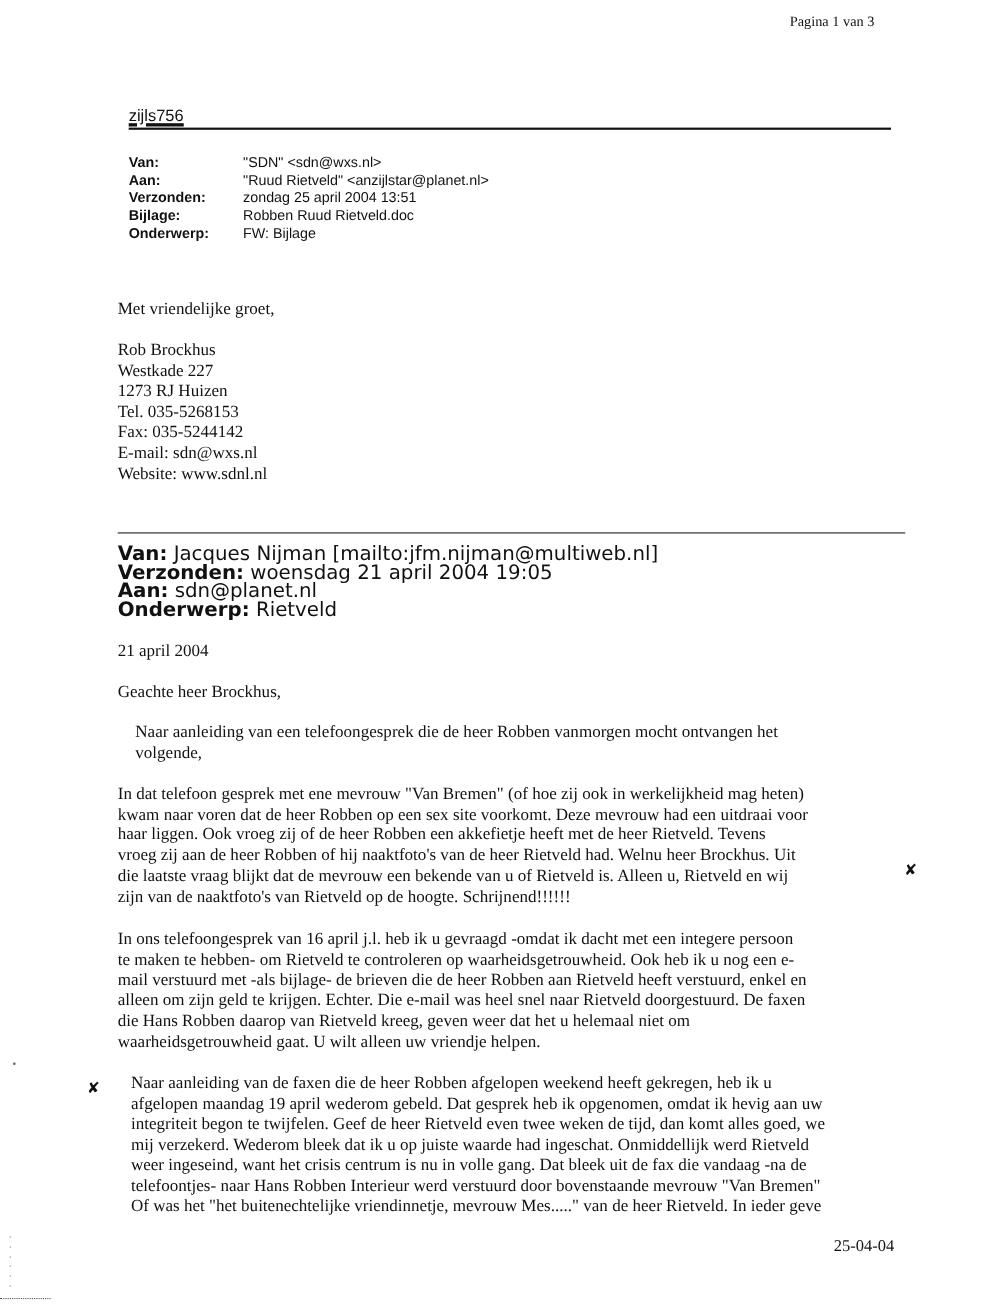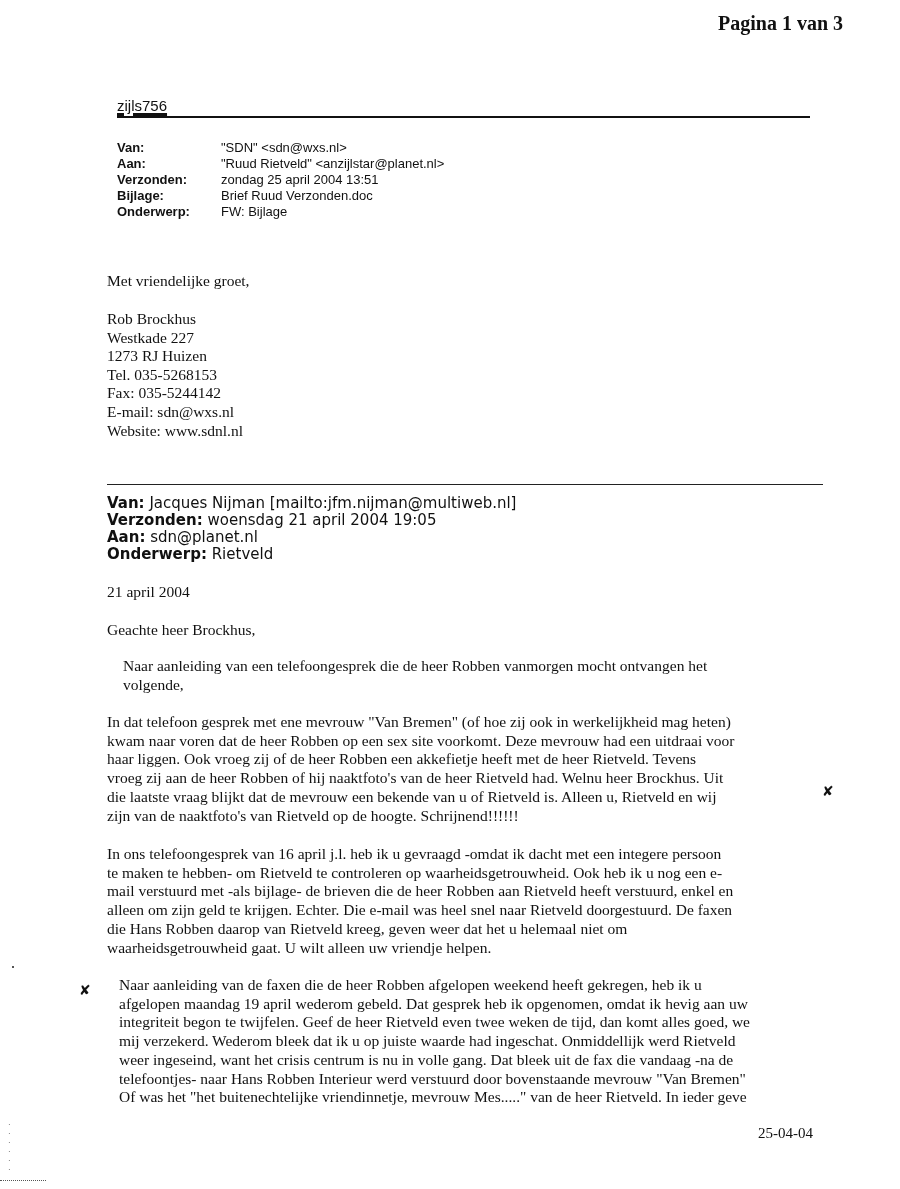--- a/index.html
+++ b/index.html
@@ -1,40 +1,40 @@
 <!DOCTYPE html>
 <html><head>
 <meta charset="utf-8">
 <style>
   html, body { margin: 0; padding: 0; background: #ffffff; }
   body {
     width: 900px; height: 1189px; position: relative; overflow: hidden;
     color: #111; font-family: "Liberation Serif", "DejaVu Serif", serif;
   }
   .abs { position: absolute; }
-  .page-num { top: 12px; left: 718px; font-size: 20px; font-weight: bold; }
+  .page-num { top: 12px; left: 718px; font-size: 13px; }
   .sender-title {
     top: 97px; left: 117px; font-family: "Liberation Sans", "DejaVu Sans", sans-serif;
     font-weight: normal; font-size: 15px; text-decoration: underline; text-decoration-thickness: 3px;
   }
   .title-rule { top: 116px; left: 117px; width: 693px; height: 2px; background: #111; }
   .hdr-table {
     top: 140px; left: 117px; font-family: "Liberation Sans", "DejaVu Sans", sans-serif;
     font-size: 13px; line-height: 16px; border-collapse: collapse;
   }
   .hdr-table td { padding: 0; vertical-align: top; }
   .hdr-table td.lbl { font-weight: bold; width: 104px; }
   .body-text { font-size: 15.5px; line-height: 18.5px; }
   .greeting { top: 272px; left: 107px; }
   .signature { top: 310px; left: 107px; }
   .signature div { line-height: 18.6px; }
   .sep-rule { top: 484px; left: 107px; width: 716px; height: 1px; background: #222; }
   .fwd-hdr {
     top: 495px; left: 107px; font-family: "DejaVu Sans", "Liberation Sans", sans-serif;
-    font-size: 15px; line-height: 17px;
+    font-size: 18px; line-height: 17px;
   }
   .fwd-hdr b { font-weight: bold; }
   .date-line { top: 583px; left: 107px; }
   .salutation { top: 621px; left: 107px; }
   .para { left: 107px; width: 720px; white-space: nowrap; }
   .para div { line-height: 18.7px; }
   .p1 { top: 657px; margin-left: 16px; }
   .p2 { top: 713px; }
   .p3 { top: 845px; }
   .p4 { top: 976px; margin-left: 12px; }
@@ -64,21 +64,21 @@
   <tr>
     <td class="lbl">Aan:</td>
     <td>"Ruud Rietveld" &lt;anzijlstar@planet.nl&gt;</td>
   </tr>
   <tr>
     <td class="lbl">Verzonden:</td>
     <td>zondag 25 april 2004 13:51</td>
   </tr>
   <tr>
     <td class="lbl">Bijlage:</td>
-    <td>Brief Ruud Verzonden.doc</td>
+    <td>Robben Ruud Rietveld.doc</td>
   </tr>
   <tr>
     <td class="lbl">Onderwerp:</td>
     <td>FW: Bijlage</td>
   </tr>
 </tbody>
   </table>
 
 <div class="abs body-text greeting">Met vriendelijke groet,</div>
 

